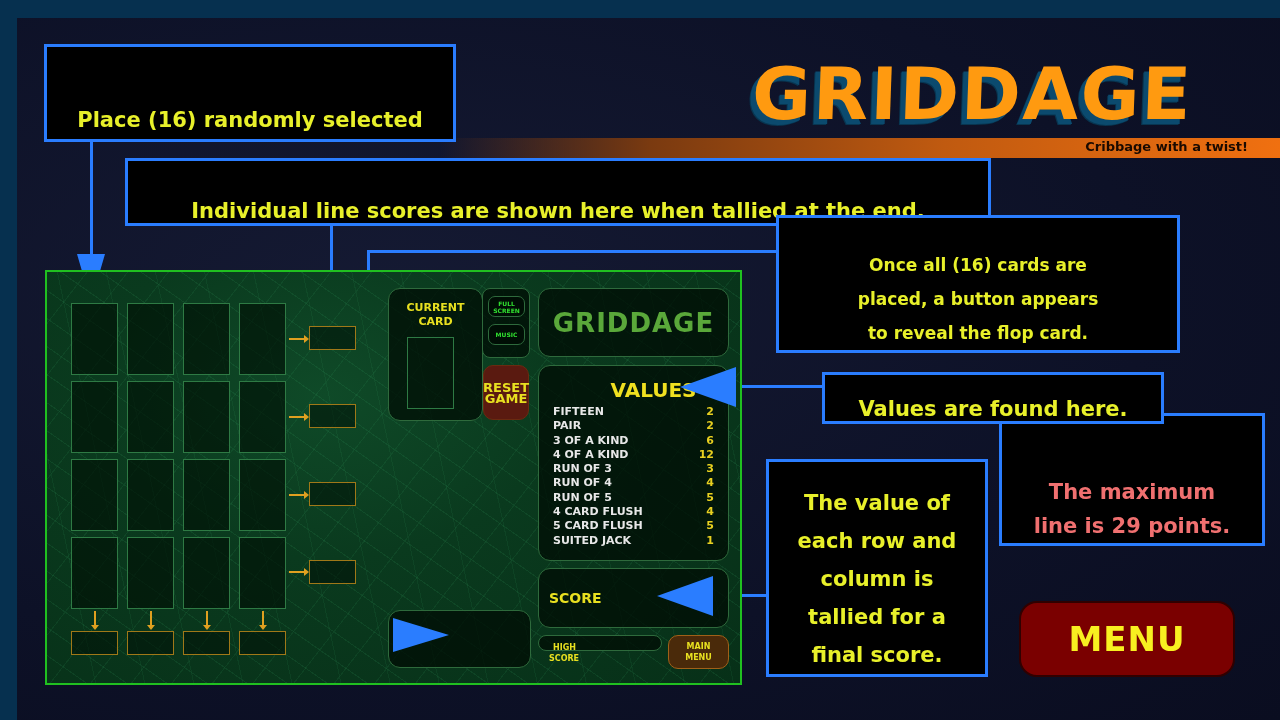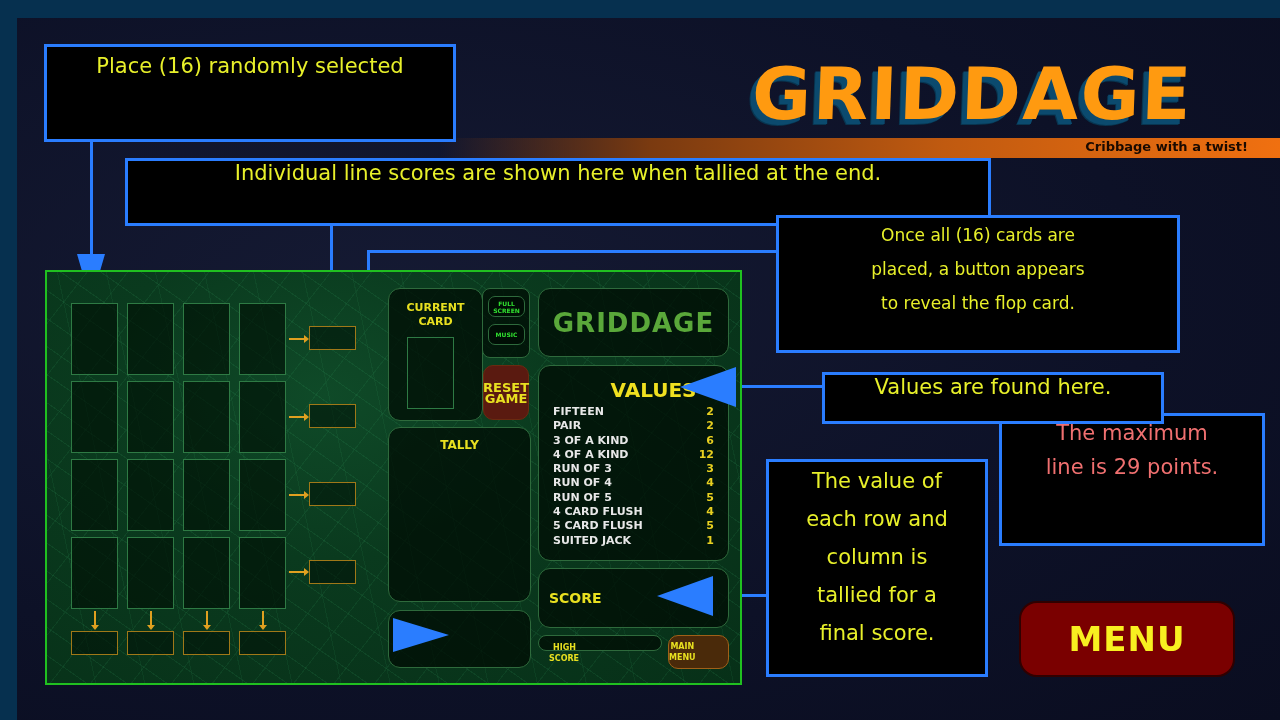--- a/index.html
+++ b/index.html
@@ -12,21 +12,21 @@
   
   .logo { position:absolute; left:752px; top:54px; font-family:"DejaVu Sans", sans-serif; font-weight:900;
           font-size:72px; letter-spacing:2px; color:#ff9a10; line-height:80px;
           text-shadow: -5px 5px 0 #0b4a6e, -6px 6px 0 #083550; transform: skewX(-2deg); }
   .tagline-bar { position:absolute; left:440px; top:138px; width:840px; height:20px;
           background: linear-gradient(90deg, rgba(140,60,10,0) 0%, #7a3a10 25%, #c05a10 60%, #f07010 100%); }
   .tagline { position:absolute; right:32px; top:1px; font-size:13px; font-weight:bold; color:#1a0a00; }
 
   
   .callout { position:absolute; background:#000; border:3px solid #2a7dff; box-sizing:border-box;
-             color:#e8f02a; font-weight:normal; text-align:center; display:flex; align-items:flex-start; justify-content:center; }
+             color:#e8f02a; font-weight:bold; text-align:center; display:flex; align-items:flex-end; justify-content:center; }
   .callout span { display:block; }
   .c1 { left:44px; top:44px; width:412px; height:98px; font-size:21px; line-height:38px; }
   .c2 { left:125px; top:158px; width:866px; height:68px; font-size:21px; }
   .c3 { left:776px; top:215px; width:404px; height:138px; font-size:17px; line-height:34px; }
   .c4 { left:822px; top:372px; width:342px; height:52px; font-size:21px; }
   .c5 { left:999px; top:413px; width:266px; height:133px; font-size:21px; line-height:34px; color:#f07070; }
   .c6 { left:766px; top:459px; width:222px; height:218px; font-size:21px; line-height:38px; }
 
   .line { position:absolute; background:#2a7dff; }
   .arrow-down { position:absolute; width:0; height:0; border-left:14px solid transparent; border-right:14px solid transparent; border-top:48px solid #2a7dff; }
@@ -47,21 +47,21 @@
   .arr-r { position:absolute; width:16px; height:2px; background:#e0a020; }
   .arr-r::after { content:""; position:absolute; right:-4px; top:-3px; border-top:4px solid transparent; border-bottom:4px solid transparent; border-left:5px solid #e0a020; }
   .arr-d { position:absolute; width:2px; height:15px; background:#e0a020; }
   .arr-d::after { content:""; position:absolute; left:-3px; bottom:-4px; border-left:4px solid transparent; border-right:4px solid transparent; border-top:5px solid #e0a020; }
 
   .panel { position:absolute; box-sizing:border-box; border:1.5px solid #2e6a3c; border-radius:12px; background:rgba(0,12,4,0.75); }
   .ylabel { color:#e8e020; font-weight:bold; font-size:12px; text-align:center; line-height:14px; }
   .glabel { color:#30e030; font-weight:bold; font-size:6px; text-align:center; line-height:7px; }
   .smallbtn { position:absolute; box-sizing:border-box; border:1.5px solid #2e6a3c; border-radius:7px; display:flex; align-items:center; justify-content:center; background:rgba(0,12,4,0.8); }
   .reset { position:absolute; box-sizing:border-box; border:1.5px solid #6a2a10; border-radius:10px; background:#5a1a10; display:flex; align-items:center; justify-content:center; }
-  .mainmenu { position:absolute; box-sizing:border-box; border:1.5px solid #a06018; border-radius:10px; background:#4a2a0a; display:flex; align-items:center; }
+  .mainmenu { position:absolute; box-sizing:border-box; border:1.5px solid #a06018; border-radius:10px; background:#4a2a0a; display:flex; align-items:center; justify-content:center; }
   .mini-logo { color:#5aa83a; font-weight:900; font-size:26px; letter-spacing:1px; text-align:center; }
   .values-title { color:#f0e020; font-weight:900; font-size:20px; text-align:center; }
   .val-row { display:flex; justify-content:space-between; font-size:11px; font-weight:bold; line-height:14.3px; }
   .val-name { color:#e8e8e8; }
   .val-pts { color:#e8d020; }
 
   .menu-btn { position:absolute; left:1019px; top:601px; width:216px; height:76px; box-sizing:border-box;
               border:2px solid #300000; border-radius:18px; background:#7a0000;
               color:#f8f020; font-weight:900; font-size:34px; display:flex; align-items:center; justify-content:center; letter-spacing:1px; }
 </style>
@@ -200,23 +200,20 @@
           <span class="val-name">5 CARD FLUSH</span>
           <span class="val-pts">5</span>
         </div>
       <div class="val-row">
           <span class="val-name">SUITED JACK</span>
           <span class="val-pts">1</span>
         </div>
     </div>
   </div>
 
-  <div class="panel" style="left:341px; top:155px; width:143px; height:175px;">
-    <div class="ylabel" style="margin-top:10px; font-size:12px;">TALLY</div>
-  </div>
 
   <div class="panel" style="left:341px; top:338px; width:143px; height:58px;"></div>
 
   <div class="panel" style="left:491px; top:296px; width:191px; height:60px;">
     <div class="ylabel" style="position:absolute; left:10px; top:22px; font-size:14px;">SCORE</div>
   </div>
 
   <div class="panel" style="left:491px; top:363px; width:124px; height:16px; border-radius:10px;">
     <div class="ylabel" style="position:absolute; left:10px; top:6px; font-size:8px; line-height:11px; text-align:left;">
       <div style="padding-left:4px;">HIGH</div>

